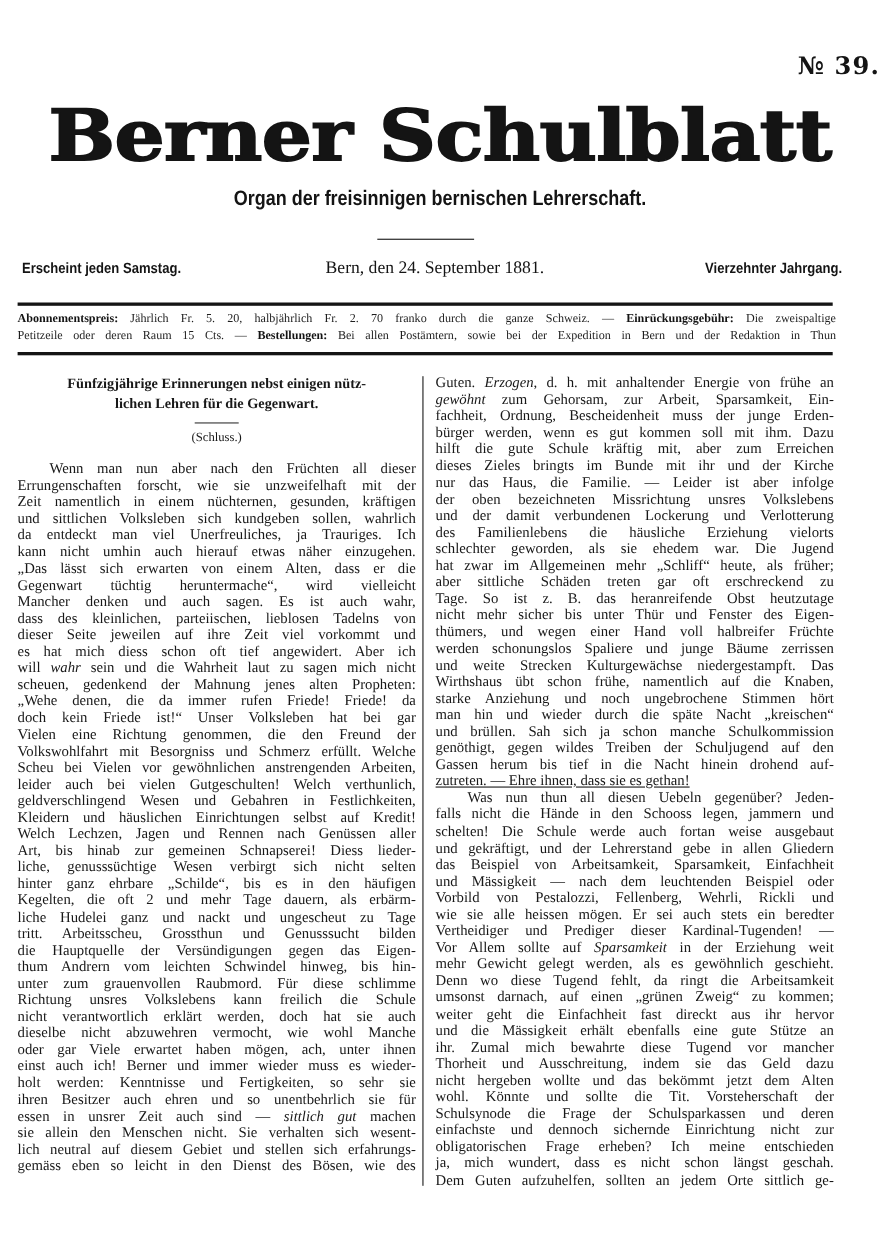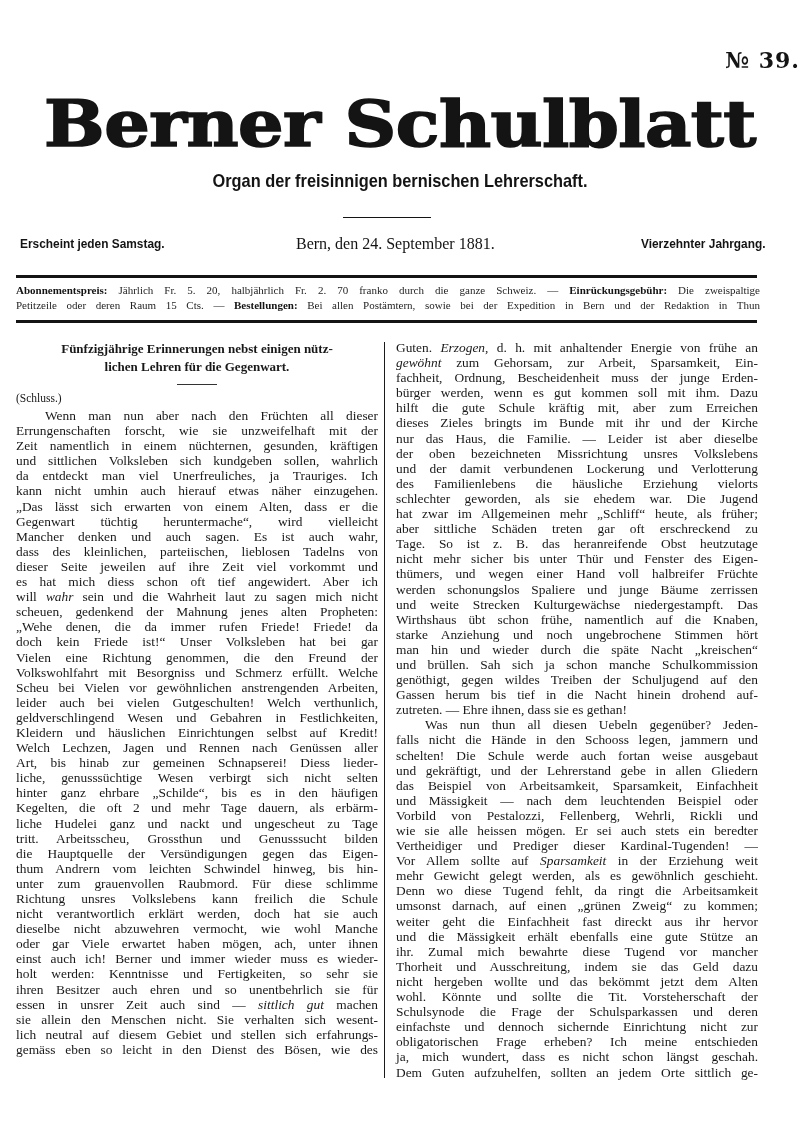--- a/index.html
+++ b/index.html
@@ -62,23 +62,23 @@
   .col-left { left: 16px; width: 362px; }
   .col-right { left: 396px; width: 362px; }
   .col-divider {
     position: absolute; left: 384px; top: 342px; width: 1px; height: 736px; background: #1a1a1a;
   }
   .article-title {
     font-weight: bold; font-size: 13px; line-height: 18px; text-align: center;
     margin: 0 0 0 0; padding: 0 4px;
   }
   .title-rule { width: 40px; margin: 8px auto 6px; border-top: 1px solid #333; }
-  .schluss { font-size: 11.5px; line-height: 14px; margin-bottom: 3px; }
+  .schluss { text-align: center; font-size: 11.5px; line-height: 14px; margin-bottom: 13px; }
   .col .line { display: block; text-align: justify; text-align-last: justify; white-space: nowrap; }
-  .col .line.last { text-align-last: left; }
+  .col .line.last { text-align-last: left; text-decoration: underline; }
   .col .line.indent { padding-left: 29px; }
   .col-left .line, .col-right .line { height: 15.1px; }
   .ital { font-style: italic; margin-top: 16px; }
 </style>
 </head>
 <body>
 
 <div class="issue-no">№ 39.</div>
 <div class="masthead">Berner Schulblatt</div>
 <div class="subtitle">Organ der freisinnigen bernischen Lehrerschaft.</div>
@@ -154,21 +154,21 @@
 <div class="col-divider"></div>
 
 <div class="col col-right">
   <div id="right-body">
       <span class="line">Guten. <span class="ital">Erzogen</span>, d. h. mit anhaltender Energie von frühe an</span>
       <span class="line"><span class="ital">gewöhnt</span> zum Gehorsam, zur Arbeit, Sparsamkeit, Ein-</span>
       <span class="line">fachheit, Ordnung, Bescheidenheit muss der junge Erden-</span>
       <span class="line">bürger werden, wenn es gut kommen soll mit ihm. Dazu</span>
       <span class="line">hilft die gute Schule kräftig mit, aber zum Erreichen</span>
       <span class="line">dieses Zieles bringts im Bunde mit ihr und der Kirche</span>
-      <span class="line">nur das Haus, die Familie. — Leider ist aber dieselbe</span>
+      <span class="line">nur das Haus, die Familie. — Leider ist aber infolge</span>
       <span class="line">der oben bezeichneten Missrichtung unsres Volkslebens</span>
       <span class="line">und der damit verbundenen Lockerung und Verlotterung</span>
       <span class="line">des Familienlebens die häusliche Erziehung vielorts</span>
       <span class="line">schlechter geworden, als sie ehedem war. Die Jugend</span>
       <span class="line">hat zwar im Allgemeinen mehr „Schliff“ heute, als früher;</span>
       <span class="line">aber sittliche Schäden treten gar oft erschreckend zu</span>
       <span class="line">Tage. So ist z. B. das heranreifende Obst heutzutage</span>
       <span class="line">nicht mehr sicher bis unter Thür und Fenster des Eigen-</span>
       <span class="line">thümers, und wegen einer Hand voll halbreifer Früchte</span>
       <span class="line">werden schonungslos Spaliere und junge Bäume zerrissen</span>

